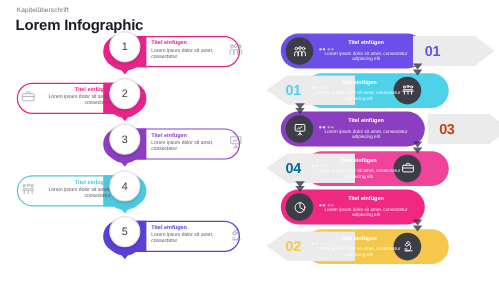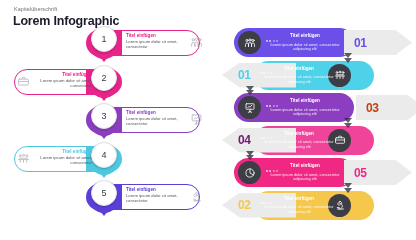--- a/index.html
+++ b/index.html
@@ -279,21 +279,21 @@
             <i class="sm"></i>
             <i class="sm"></i>
           </div>
           <div class="b">Lorem ipsum dolor sit amet, consectetur adipiscing elit</div>
         </div>
         <div class="notch" style="left: 128px; top: 27px; border-top-color: rgba(40, 40, 55, 0.75);"></div>
         <div class="notch" style="left: 30px; top: -1px; border-top-color: rgba(40, 40, 55, 0.75);"></div>
       </div>
       <div class="rrow" style="top: 97.5px; z-index: 17;">
         <div class="cap r" style="background: rgb(240, 68, 154); left: 38px; width: 120px; border-radius: 15px;"></div>
-        <div class="chev left" style="color: #701a75; left: 6px;">04</div>
+        <div class="chev left" style="color: #0369a1; left: 6px;">04</div>
         <div class="ricon" style="left: 112px;">
           <svg width="12" height="12" viewBox="0 0 24 24" fill="none" stroke="#ffffff" stroke-width="1.6" stroke-linecap="round" stroke-linejoin="round">
             <rect x="3" y="7.5" width="18" height="11" rx="1.6"></rect>
             <path d="M9 7.5V6a1.6 1.6 0 0 1 1.6-1.6h2.8A1.6 1.6 0 0 1 15 6v1.5"></path>
             <path d="M3 12h18"></path>
           </svg>
         </div>
         <div class="rtxt" style="left: 44px;">
           <div class="t">Titel einfügen</div>
           <div class="dots">
@@ -302,21 +302,20 @@
             <i class="sm"></i>
             <i class="sm"></i>
           </div>
           <div class="b">Lorem ipsum dolor sit amet, consectetur adipiscing elit</div>
         </div>
         <div class="notch" style="left: 30px; top: 27px; border-top-color: rgba(40, 40, 55, 0.75);"></div>
         <div class="notch" style="left: 128px; top: -1px; border-top-color: rgba(40, 40, 55, 0.75);"></div>
       </div>
       <div class="rrow" style="top: 130px; z-index: 16;">
         <div class="cap l" style="background: rgb(240, 40, 132); left: 18px; width: 120px; border-radius: 15px;"></div>
-        <div class="chev right" style="color: rgb(240, 40, 132); left: 128px;">05</div>
         <div class="ricon" style="left: 22px;">
           <svg width="12" height="12" viewBox="0 0 24 24" fill="none" stroke="#ffffff" stroke-width="1.6" stroke-linecap="round" stroke-linejoin="round">
             <circle cx="12" cy="12" r="8.2"></circle>
             <path d="M12 3.8V12l7 4.2"></path>
           </svg>
         </div>
         <div class="rtxt" style="left: 50px;">
           <div class="t">Titel einfügen</div>
           <div class="dots">
             <i></i>

